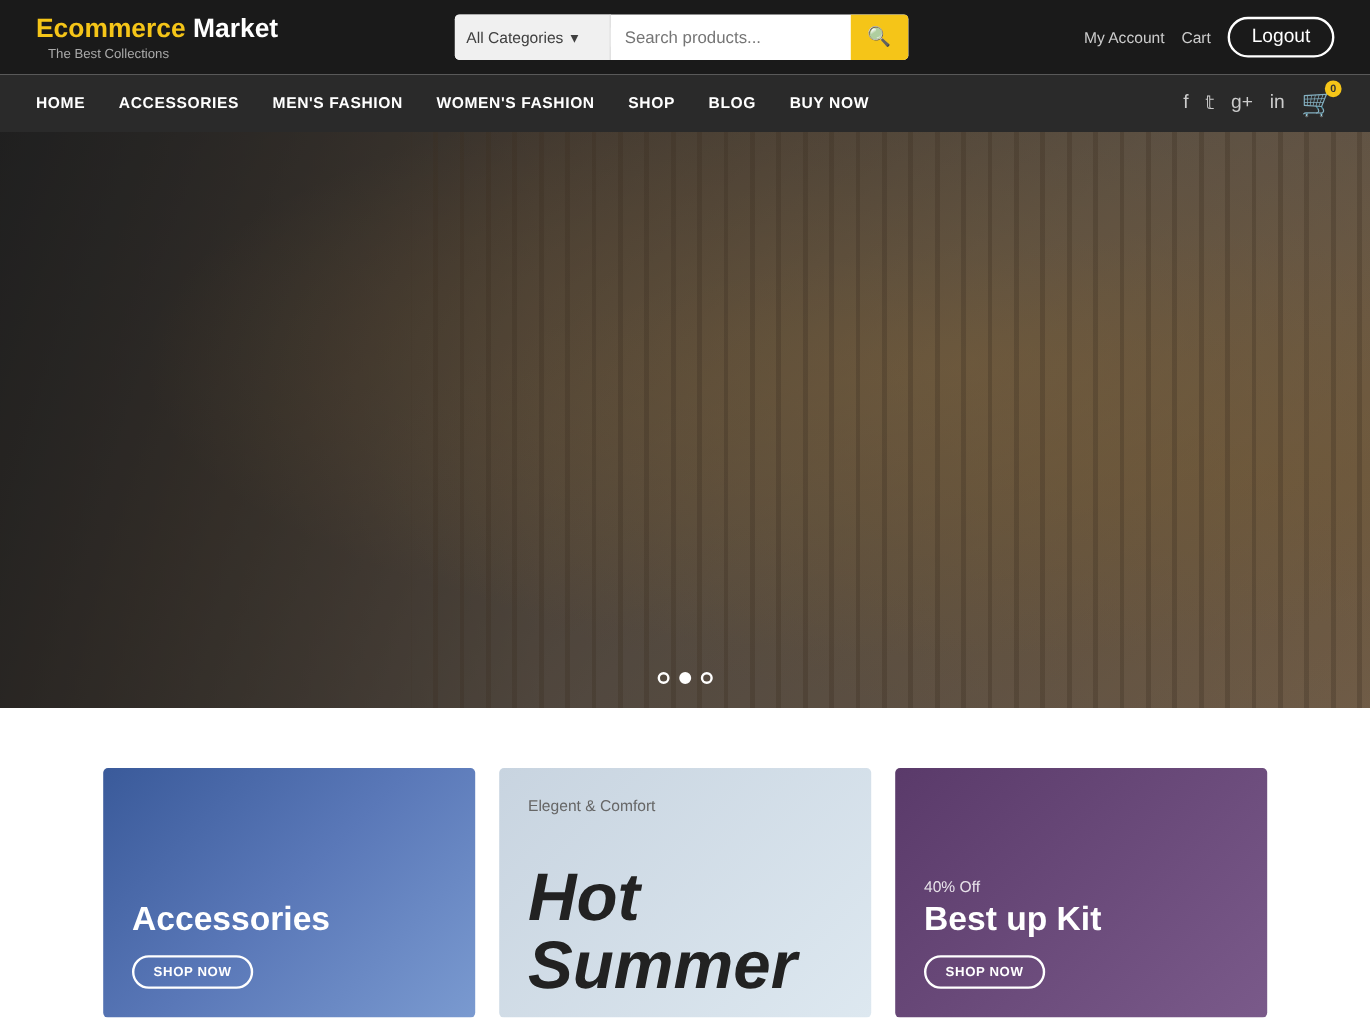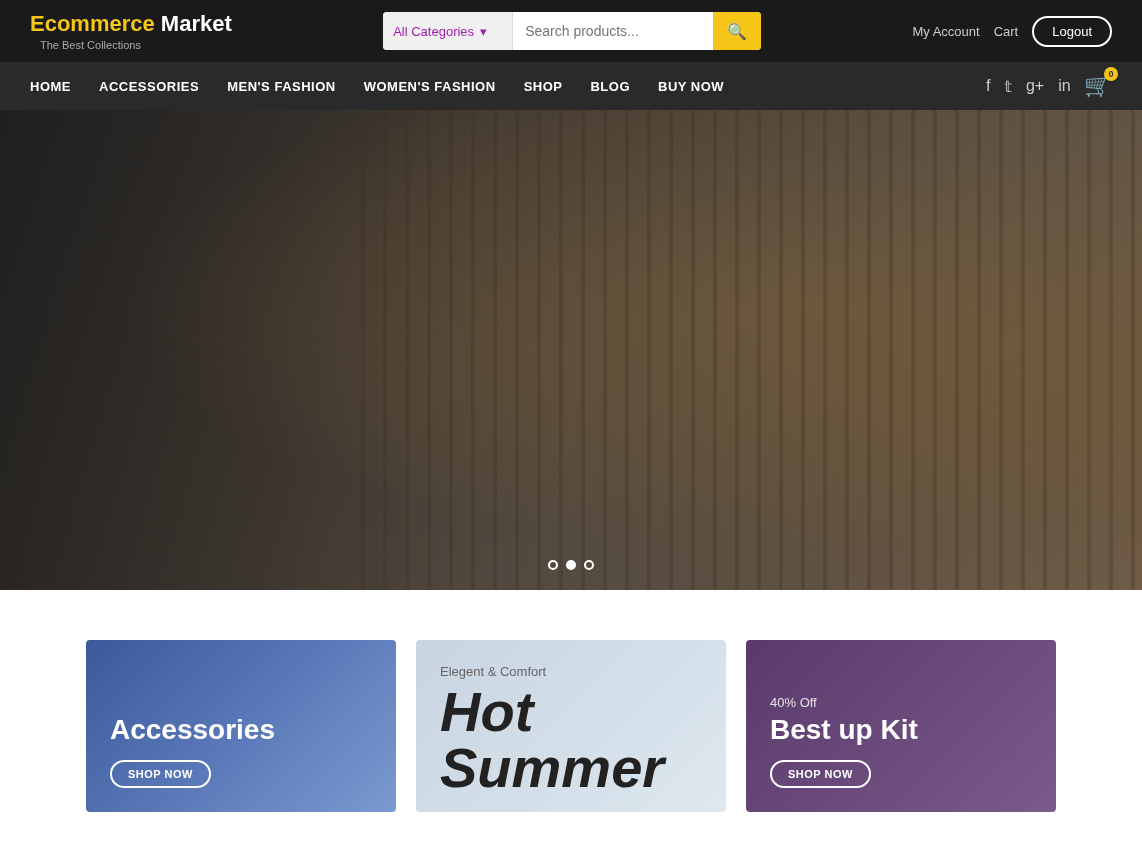--- a/index.html
+++ b/index.html
@@ -32,21 +32,21 @@
       background: #f0f0f0;
       border: none;
       padding: 0 10px;
       height: 100%;
       font-size: 13px;
       cursor: pointer;
       border-right: 1px solid #ddd;
       display: flex;
       align-items: center;
       gap: 6px;
-      color: #a21caf;
+      color: #404040;
       min-width: 130px;
     }
     .search-input {
       border: none;
       outline: none;
       padding: 0 12px;
       font-size: 14px;
       width: 200px;
       color: #999;
     }
@@ -70,21 +70,21 @@
       font-size: 13px;
       text-decoration: none;
       cursor: pointer;
     }
     .logout-btn {
       background: transparent;
       border: 2px solid #fff;
       color: #fff;
       padding: 6px 18px;
       border-radius: 20px;
-      font-size: 13px;
+      font-size: 16px;
       cursor: pointer;
     }
 
     
     .nav-bar {
       background: #2a2a2a;
       display: flex;
       align-items: center;
       justify-content: space-between;
       padding: 0 30px;
@@ -241,21 +241,21 @@
     
     .promo-section {
       background: #fff;
       padding: 50px 30px 0;
       display: flex;
       gap: 20px;
       justify-content: center;
     }
     .promo-card {
       width: 310px;
-      height: 172px;
+      height: 208px;
       border-radius: 4px;
       overflow: hidden;
       position: relative;
       flex-shrink: 0;
       padding-left: 29px;
     }
     .promo-card-accessories {
       background: linear-gradient(135deg, #3a5a9a 0%, #5a78b8 50%, #7a9ad0 100%);
     }
     .promo-card-summer {

